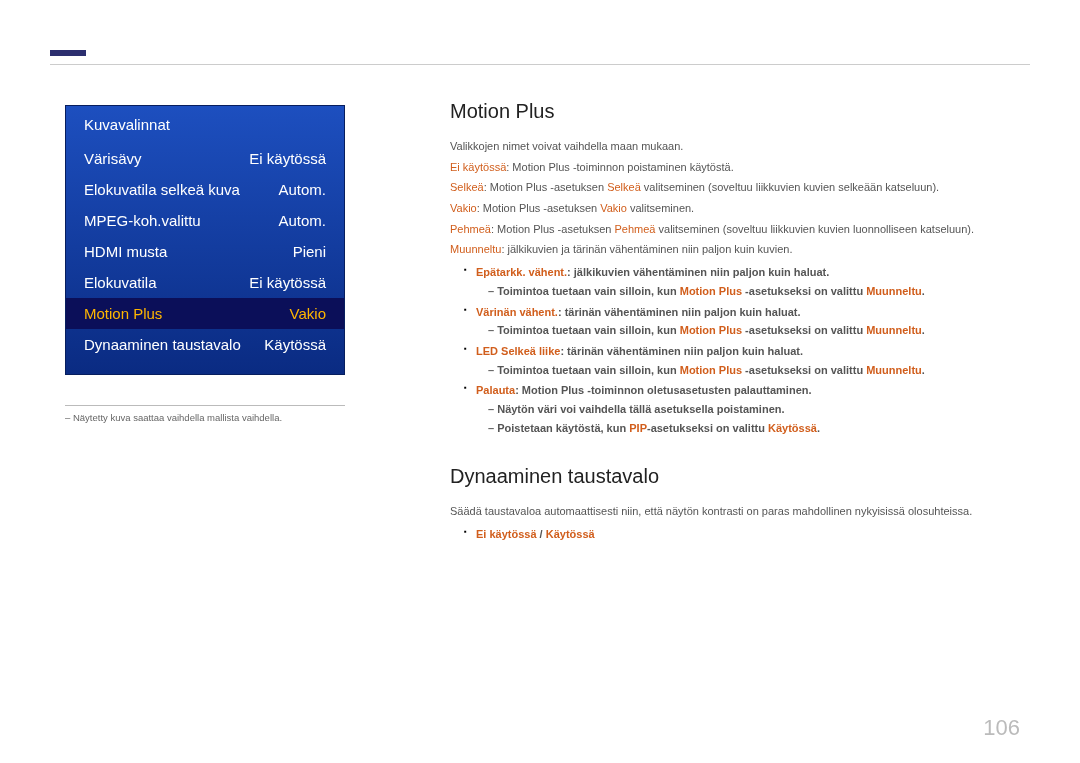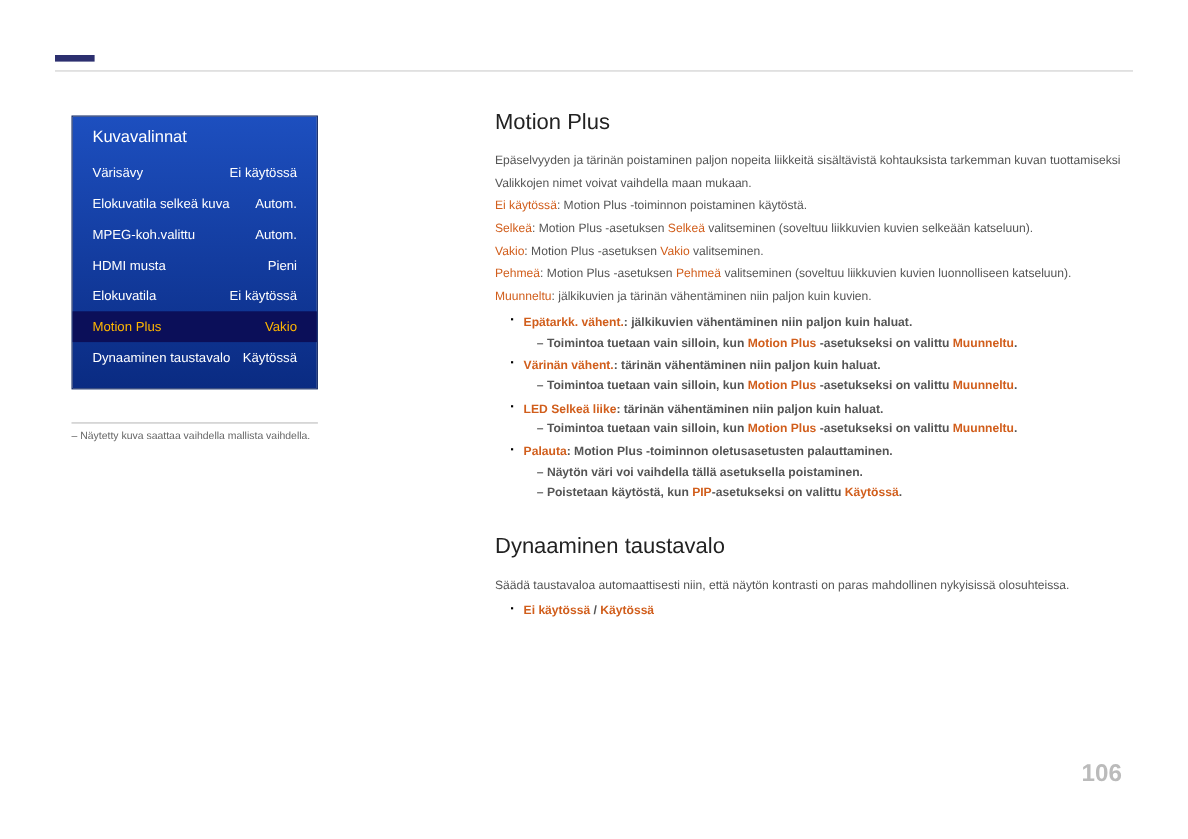--- a/index.html
+++ b/index.html
@@ -23,31 +23,31 @@
     position: absolute;
     top: 64px;
     left: 50px;
     right: 50px;
     border-top: 1px solid #ccc;
   }
   .left-col {
     position: absolute;
     left: 65px;
     top: 105px;
-    width: 224px;
+    width: 280px;
   }
   .menu-panel {
     background: linear-gradient(#1d4fbf, #0a2b82);
     border: 1px solid #071e5e;
     padding: 10px 18px 14px 18px;
   }
   .menu-title { color: #fff; font-size: 15px; font-weight: 400; margin-bottom: 10px; }
   .menu-row {
     display: flex; justify-content: space-between;
-    color: #fff; font-size: 12px; padding: 7px 0;
+    color: #fff; font-size: 15px; padding: 7px 0;
   }
   .menu-row.selected {
     background: #0b0f59;
     margin: 0 -18px; padding: 7px 18px;
   }
   .menu-row.selected span { color: #ffb600; }
   .foot-rule {
     margin-top: 30px;
     border-top: 1px solid #bbb;
     padding-top: 6px;
@@ -92,24 +92,24 @@
   .sub {
     margin-left: 12px;
     font-size: 11px;
     color: #555;
   }
   .sub::before { content: "– "; color: #666; }
   .section2 { margin-top: 28px; }
   .page-num {
     position: absolute;
     right: 60px;
-    bottom: 47px;
+    bottom: 22px;
     font-size: 22px;
     color: #bbb;
-    font-weight: 700;
+    font-weight: 400;
   }
 </style>
 </head>
 <body>
 
 <div class="top-bar"></div>
 <div class="top-rule"></div>
 
 <div class="left-col">
   <div class="menu-panel">
@@ -146,21 +146,20 @@
       </div>
   </div>
   <div class="foot-rule">
     <div class="foot-note">Näytetty kuva saattaa vaihdella mallista vaihdella.</div>
   </div>
 </div>
 
 <div class="right-col">
   <h2>Motion Plus</h2>
   <div class="body">
-    <p>Epäselvyyden ja tärinän poistaminen paljon nopeita liikkeitä sisältävistä kohtauksista tarkemman kuvan tuottamiseksi</p>
     <p>Valikkojen nimet voivat vaihdella maan mukaan.</p>
 
     <p><span class="hl">Ei käytössä</span><span>: Motion Plus -toiminnon poistaminen käytöstä.</span></p>
 
     <p><span class="hl">Selkeä</span><span>: Motion Plus -asetuksen </span><span class="hl">Selkeä</span><span> valitseminen (soveltuu liikkuvien kuvien selkeään katseluun).</span></p>
 
     <p><span class="hl">Vakio</span><span>: Motion Plus -asetuksen </span><span class="hl">Vakio</span><span> valitseminen.</span></p>
 
     <p><span class="hl">Pehmeä</span><span>: Motion Plus -asetuksen </span><span class="hl">Pehmeä</span><span> valitseminen (soveltuu liikkuvien kuvien luonnolliseen katseluun).</span></p>
 

